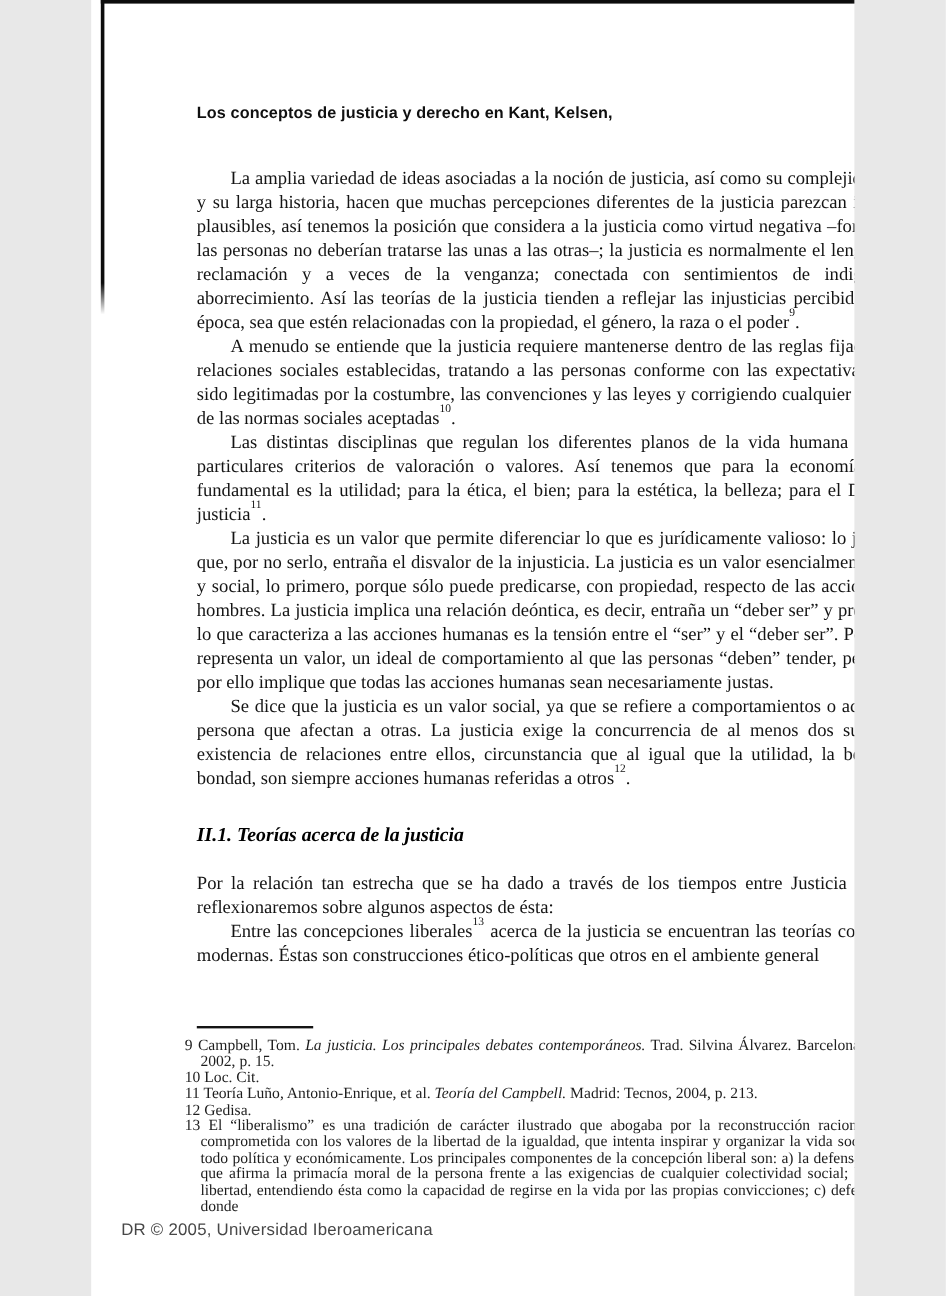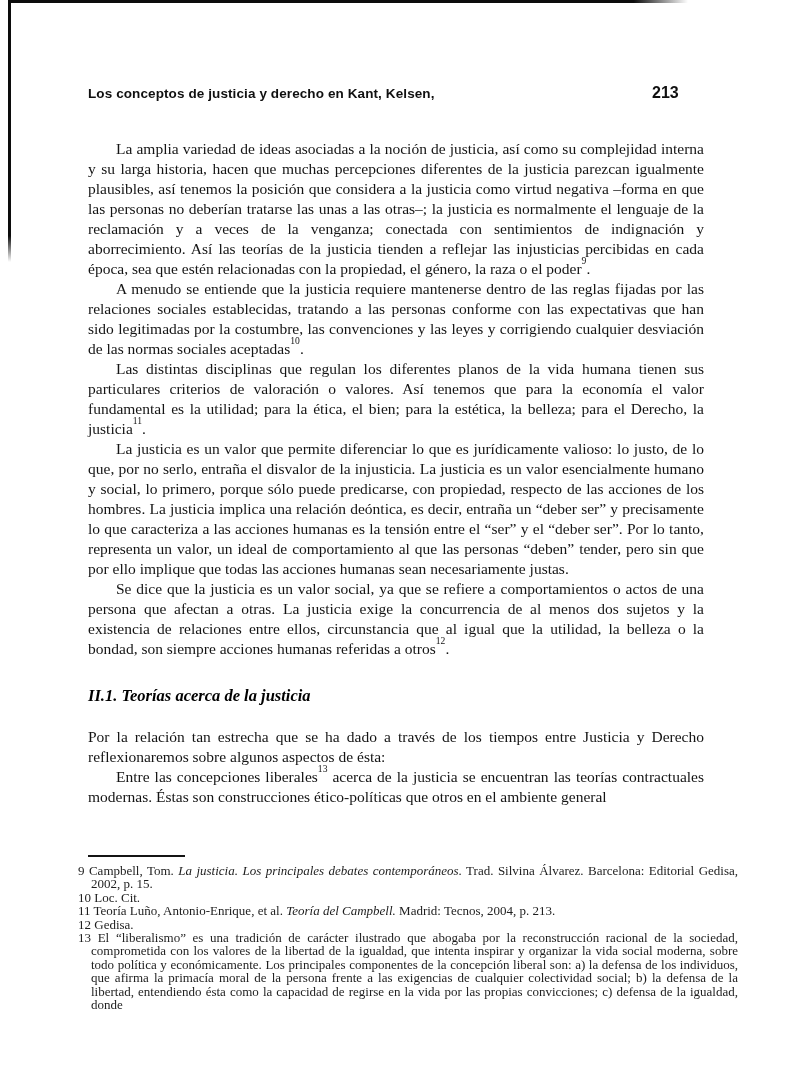--- a/index.html
+++ b/index.html
@@ -1,18 +1,18 @@
 <!DOCTYPE html>
 <html lang="es"><head>
 <meta charset="utf-8">
 <style>
   html, body { margin: 0; padding: 0; background: #e8e8e8; }
   .page {
     position: relative;
-    width: 788px;
+    width: 636px;
     height: 1080px;
     margin: 0 auto;
     background: #ffffff;
     overflow: hidden;
     color: #161616;
   }
   
   .scan-top {
     position: absolute; left: 8px; top: 0; width: 680px; height: 3px;
     background: linear-gradient(to right, #0c0c0c 92%, rgba(12,12,12,0));
@@ -98,14 +98,15 @@
   <div class="fn-rule"></div>
 
   <div class="footnotes">
       <div class="fn"><span>9 </span><span>Campbell, Tom. </span><i>La justicia. Los principales debates contemporáneos.</i><span> Trad. Silvina Álvarez. Barcelona: Editorial Gedisa, 2002, p. 15.</span></div>
       <div class="fn"><span>10 </span><span>Loc. Cit.</span></div>
       <div class="fn"><span>11 </span><span>Teoría Luño, Antonio-Enrique, et al. </span><i>Teoría del Campbell.</i><span> Madrid: Tecnos, 2004, p. 213.</span></div>
       <div class="fn"><span>12 </span><span>Gedisa.</span></div>
       <div class="fn"><span>13 </span><span>El “liberalismo” es una tradición de carácter ilustrado que abogaba por la reconstrucción racional de la sociedad, comprometida con los valores de la libertad de la igualdad, que intenta inspirar y organizar la vida social moderna, sobre todo política y económicamente. Los principales componentes de la concepción liberal son: a) la defensa de los individuos, que afirma la primacía moral de la persona frente a las exigencias de cualquier colectividad social; b) la defensa de la libertad, entendiendo ésta como la capacidad de regirse en la vida por las propias convicciones; c) defensa de la igualdad, donde</span></div>
     </div>
 
+  <div class="page-footer">DR © 2005, Universidad Iberoamericana</div>
 
 </div>
 
 </body></html>

